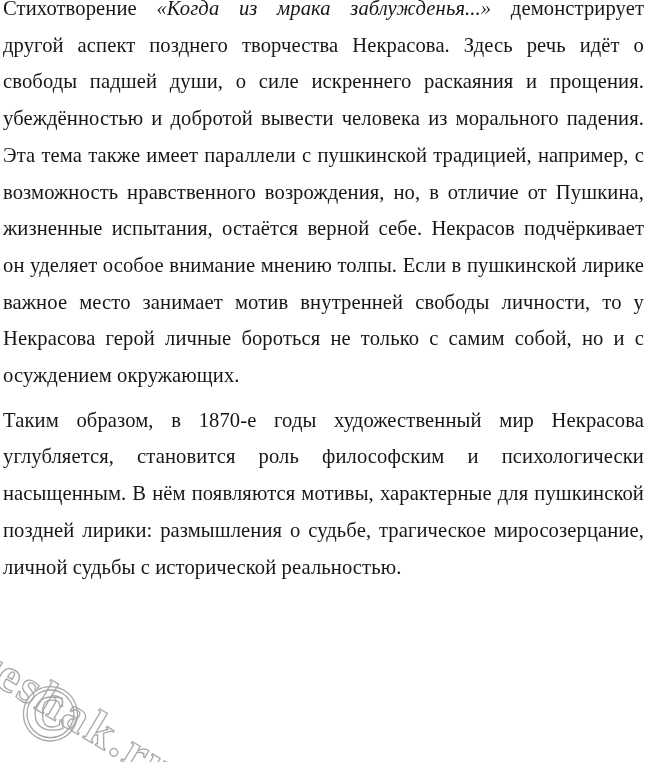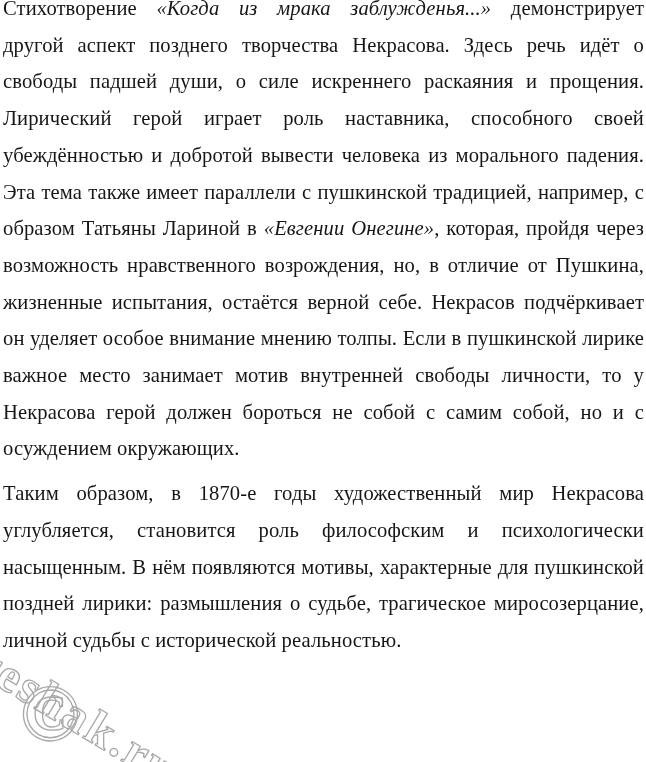--- a/index.html
+++ b/index.html
@@ -79,29 +79,27 @@
   <div class="watermark">
     <div class="wm-text" style="-webkit-text-stroke: 1.3px rgb(168, 168, 168);">reshak.ru</div>
     <div class="wm-symbol" style="-webkit-text-stroke: 1.3px rgb(168, 168, 168);">©</div>
   </div>
 
   <div class="text-layer" style="color: rgb(22, 22, 22);">
       <div class="paragraph">
         <div class="line"><span>Стихотворение </span><em>«Когда из мрака заблужденья...»</em><span> демонстрирует</span></div>
         <div class="line"><span>другой аспект позднего творчества Некрасова. Здесь речь идёт о</span></div>
         <div class="line"><span>свободы падшей души, о силе искреннего раскаяния и прощения.</span></div>
-        <div class="line"><span>Лирический герой играет роль наставника, способного своей</span></div>
         <div class="line"><span>убеждённостью и добротой вывести человека из морального падения.</span></div>
         <div class="line"><span>Эта тема также имеет параллели с пушкинской традицией, например, с</span></div>
-        <div class="line"><span>образом Татьяны Лариной в </span><em>«Евгении Онегине»</em><span>, которая, пройдя через</span></div>
         <div class="line"><span>возможность нравственного возрождения, но, в отличие от Пушкина,</span></div>
         <div class="line"><span>жизненные испытания, остаётся верной себе. Некрасов подчёркивает</span></div>
         <div class="line"><span>он уделяет особое внимание мнению толпы. Если в пушкинской лирике</span></div>
         <div class="line"><span>важное место занимает мотив внутренней свободы личности, то у</span></div>
-        <div class="line"><span>Некрасова герой должен бороться не собой с самим собой, но и с</span></div>
+        <div class="line"><span>Некрасова герой личные бороться не только с самим собой, но и с</span></div>
         <div class="line last"><span>осуждением окружающих.</span></div>
       </div>
       <div class="paragraph">
         <div class="line"><span>Таким образом, в 1870-е годы художественный мир Некрасова</span></div>
         <div class="line"><span>углубляется, становится роль философским и психологически</span></div>
         <div class="line"><span>насыщенным. В нём появляются мотивы, характерные для пушкинской</span></div>
         <div class="line"><span>поздней лирики: размышления о судьбе, трагическое миросозерцание,</span></div>
         <div class="line last"><span>личной судьбы с исторической реальностью.</span></div>
       </div>
     </div>

